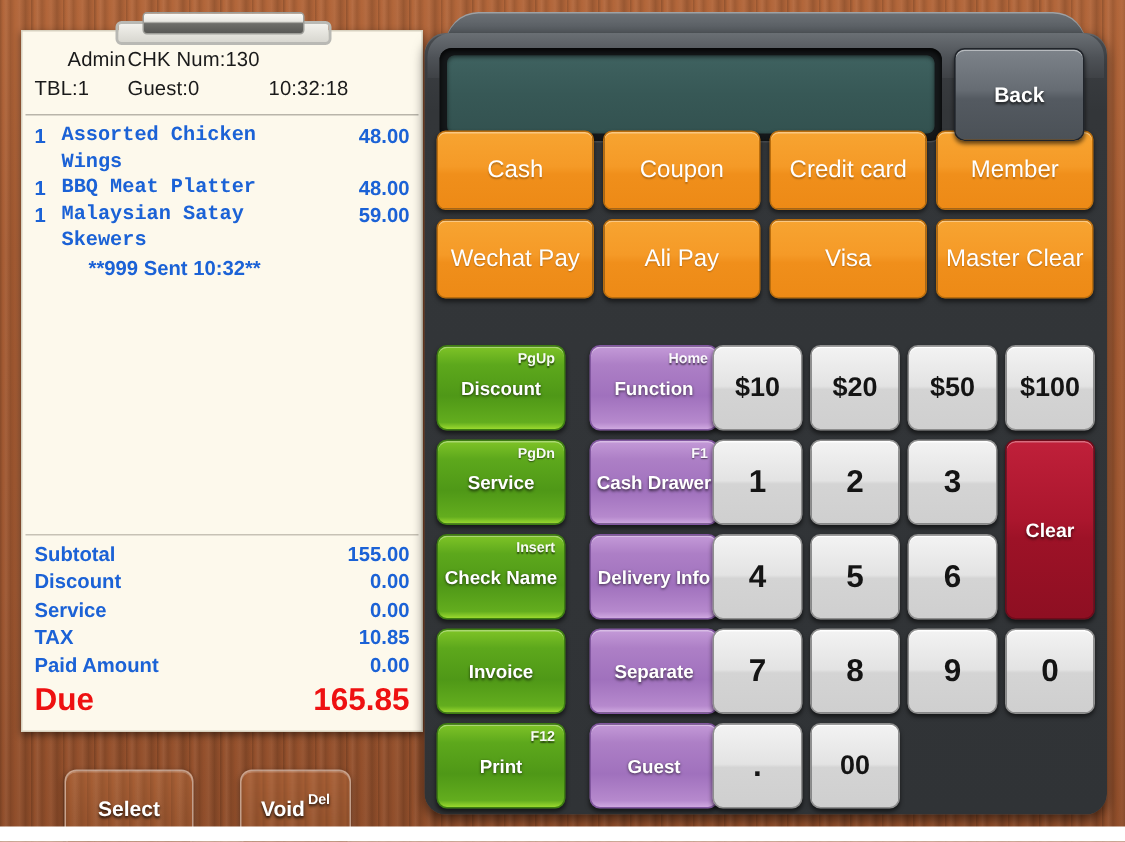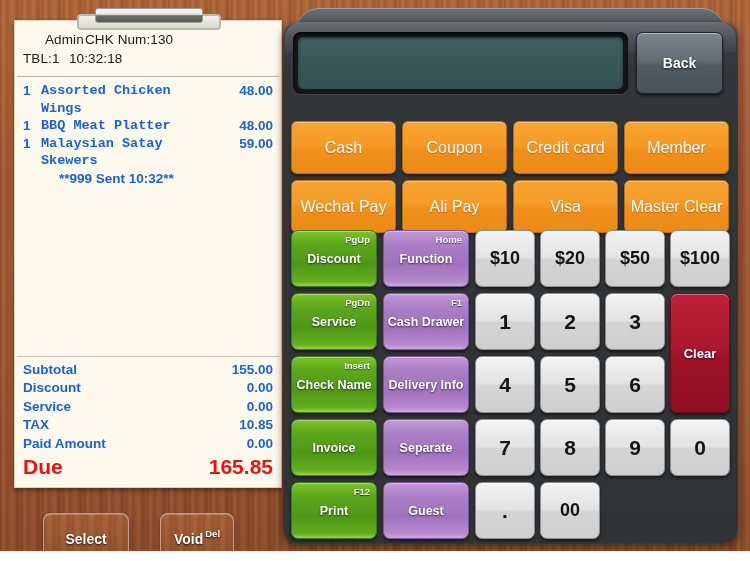--- a/index.html
+++ b/index.html
@@ -261,21 +261,21 @@
     font-weight: bold;
     display: flex; align-items: center; justify-content: center;
     text-shadow: 0 1px 2px rgba(0,0,0,0.8);
     box-sizing: border-box;
     z-index: 15;
   }
 
   
   .pay-grid {
     position: absolute;
-    left: 8px; top: 113px;
+    left: 8px; top: 79px;
     width: 439px;
     display: grid;
     grid-template-columns: repeat(4, 105px);
     grid-auto-rows: 53px;
     gap: 6px 6px;
     z-index: 14;
   }
   .btn-orange {
     border-radius: 6px;
     background: linear-gradient(180deg,#f7a431 0%, #f59a27 45%, #f08f1b 55%, #ed8a16 100%);
@@ -291,21 +291,21 @@
   }
 
   
   .fn-grid {
     position: absolute;
     left: 8px; top: 222px;
     width: 178px;
     display: grid;
     grid-template-columns: repeat(2, 86px);
     grid-auto-rows: 57px;
-    gap: 6px 6px;
+    gap: 6px 16px;
     z-index: 14;
   }
   .btn-fn {
     position: relative;
     border-radius: 7px;
     display: flex; align-items: center; justify-content: center;
     color: #ffffff;
     font-size: 12.5px;
     font-weight: bold;
     box-sizing: border-box;
@@ -399,20 +399,21 @@
     <div id="paper">
 
       <div id="receipt-header">
         <div class="hdr-row">
           <span class="c1">Admin</span>
           <span class="c2">CHK Num:130</span>
           <span class="c3">&nbsp;</span>
         </div>
         <div class="hdr-row">
           <span class="c1b">TBL:1</span>
+          <span class="c2">Guest:0</span>
           <span class="c3">10:32:18</span>
         </div>
       </div>
 
       <div class="rule"></div>
 
       <div id="items">
         <div class="item">
           <span class="qty">1</span>
           <span class="nm">Assorted Chicken Wings</span>

